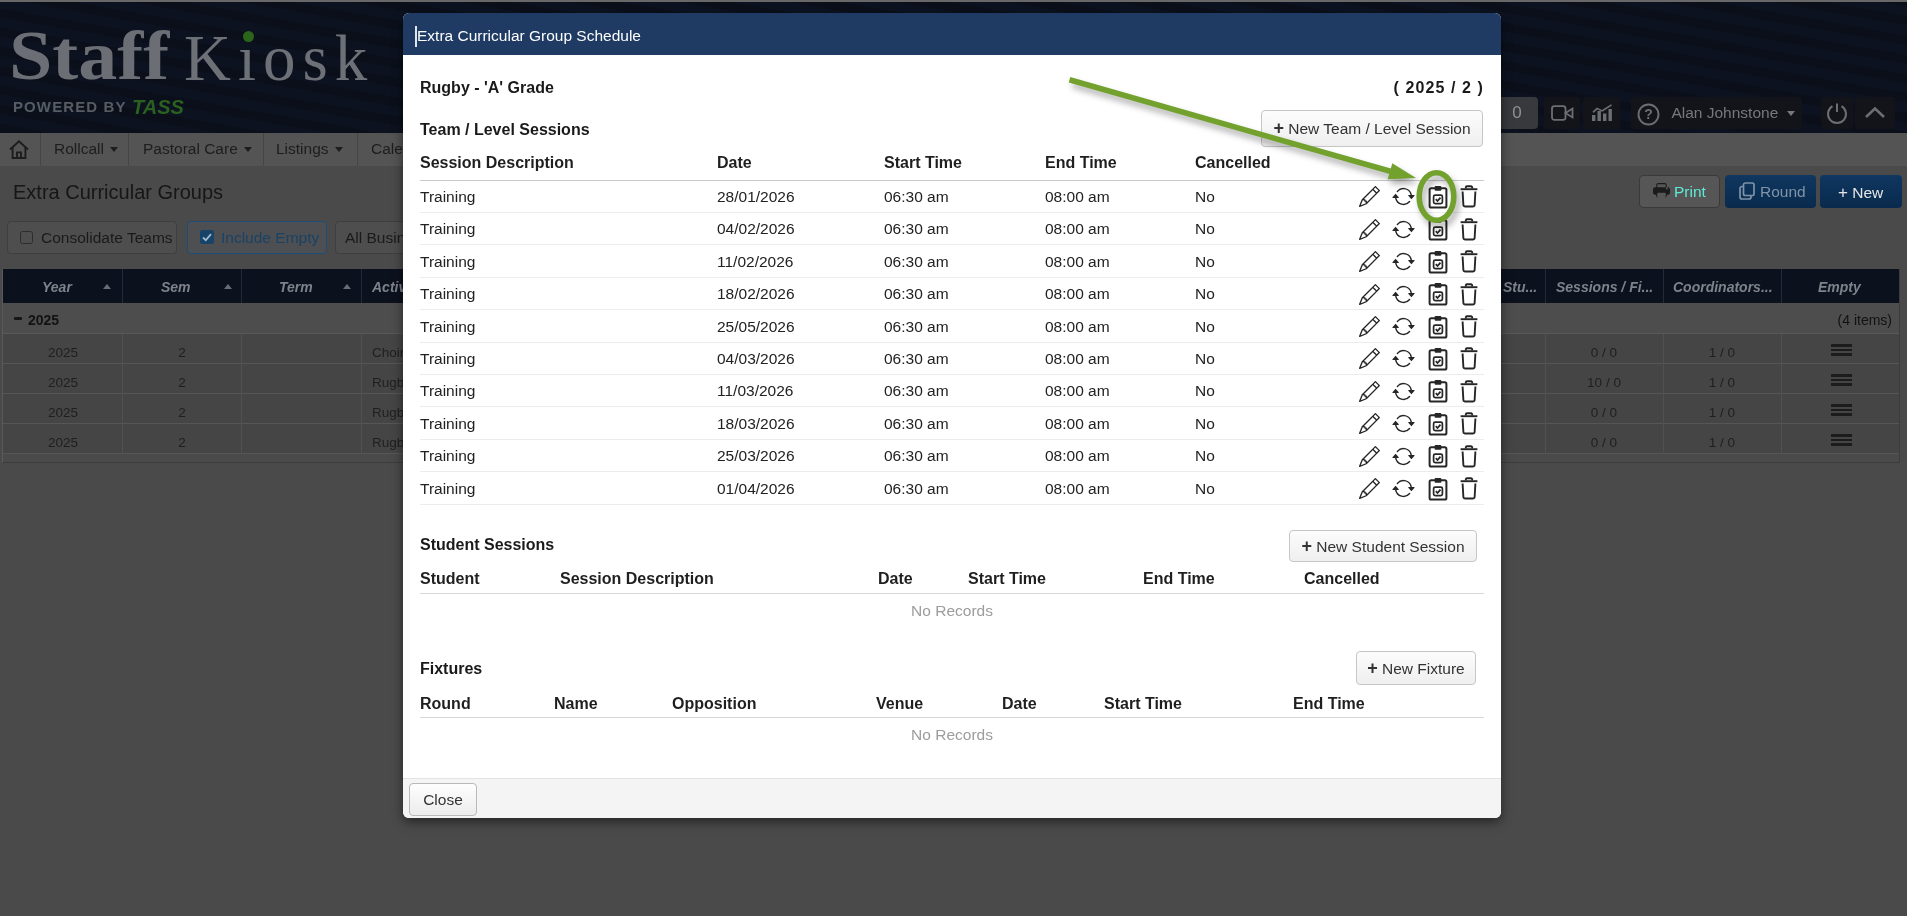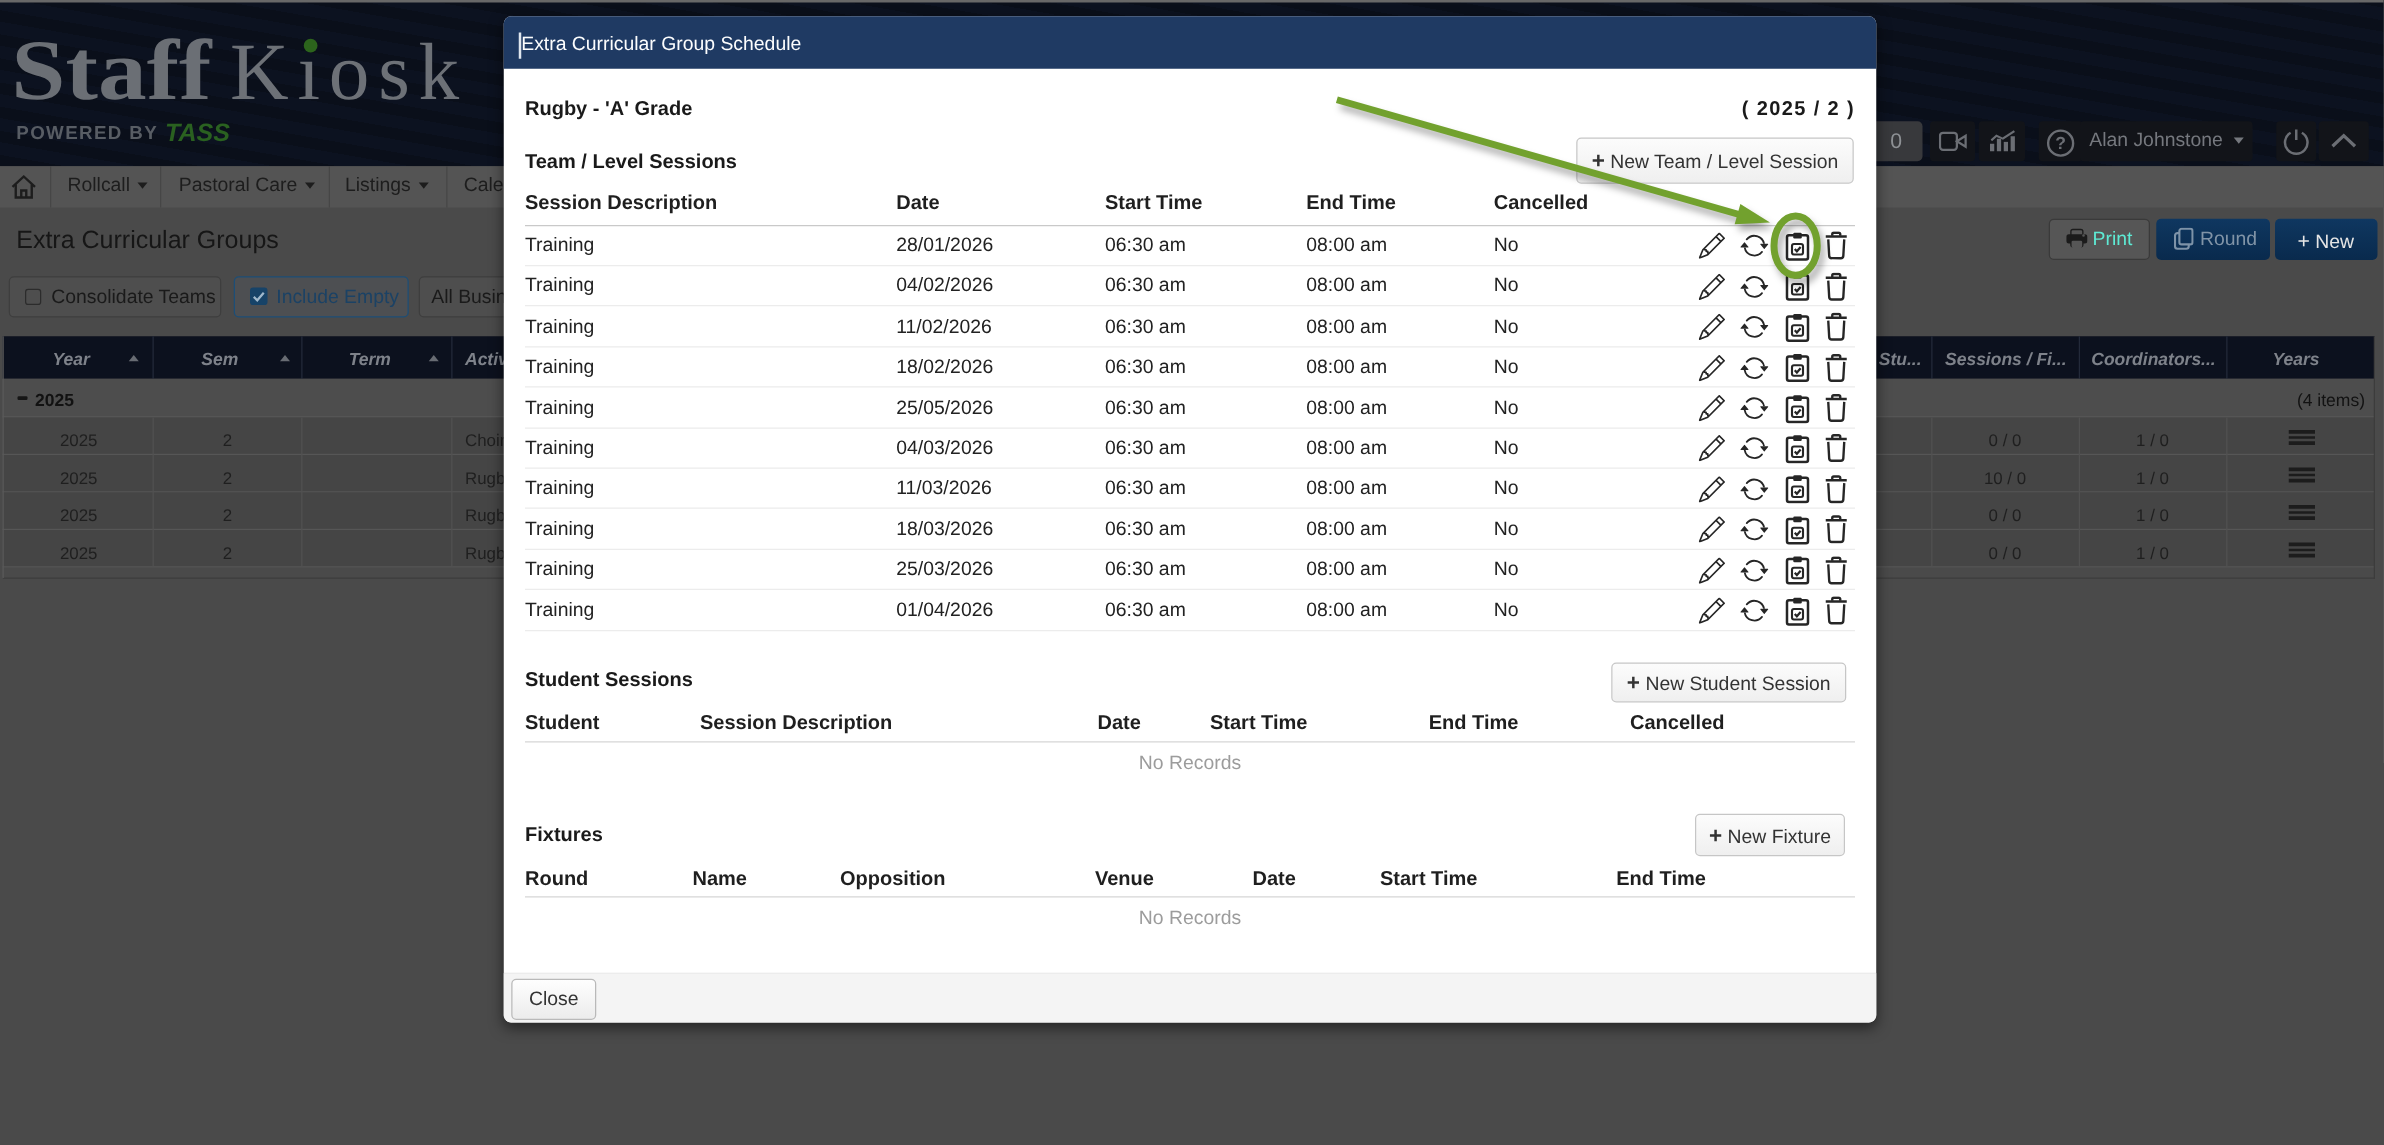--- a/index.html
+++ b/index.html
@@ -145,21 +145,21 @@
 <span class="bth" style="left:42px">Year</span>
 <span class="bua" style="left:103px"></span>
 <span class="bth" style="left:161px">Sem</span>
 <span class="bua" style="left:224px"></span>
 <span class="bth" style="left:279px">Term</span>
 <span class="bua" style="left:343px"></span>
 <span class="bth" style="left:372px">Activity</span>
 <span class="bth" style="left:1503px">Stu...</span>
 <span class="bth" style="left:1556px">Sessions / Fi...</span>
 <span class="bth" style="left:1673px">Coordinators...</span>
-<span class="bth" style="left:1818px">Years</span>
+<span class="bth" style="left:1818px">Empty</span>
 <div id="bgrp"></div>
 <div class="abs" style="left:14px;top:317px;width:8px;height:3.4px;background:#161616;border-radius:1px"></div>
 <span class="btx" style="left:28px;top:312px;font-weight:bold;font-size:14px;color:#121212">2025</span>
 <span class="btx" style="left:1795px;top:312px;font-weight:normal;font-size:14px;width:97px;text-align:right;color:#121212">(4 items)</span>
 <div class="brow" style="top:334px"></div>
 <span class="btx" style="left:35px;top:344.5px;width:56px;text-align:center">2025</span>
 <span class="btx" style="left:152px;top:344.5px;width:60px;text-align:center">2</span>
 <span class="btx" style="left:372px;top:344.5px">Choir Performance</span>
 <span class="btx" style="left:1564px;top:344.5px;width:80px;text-align:center">0 / 0</span>
 <span class="btx" style="left:1682px;top:344.5px;width:80px;text-align:center">1 / 0</span>

